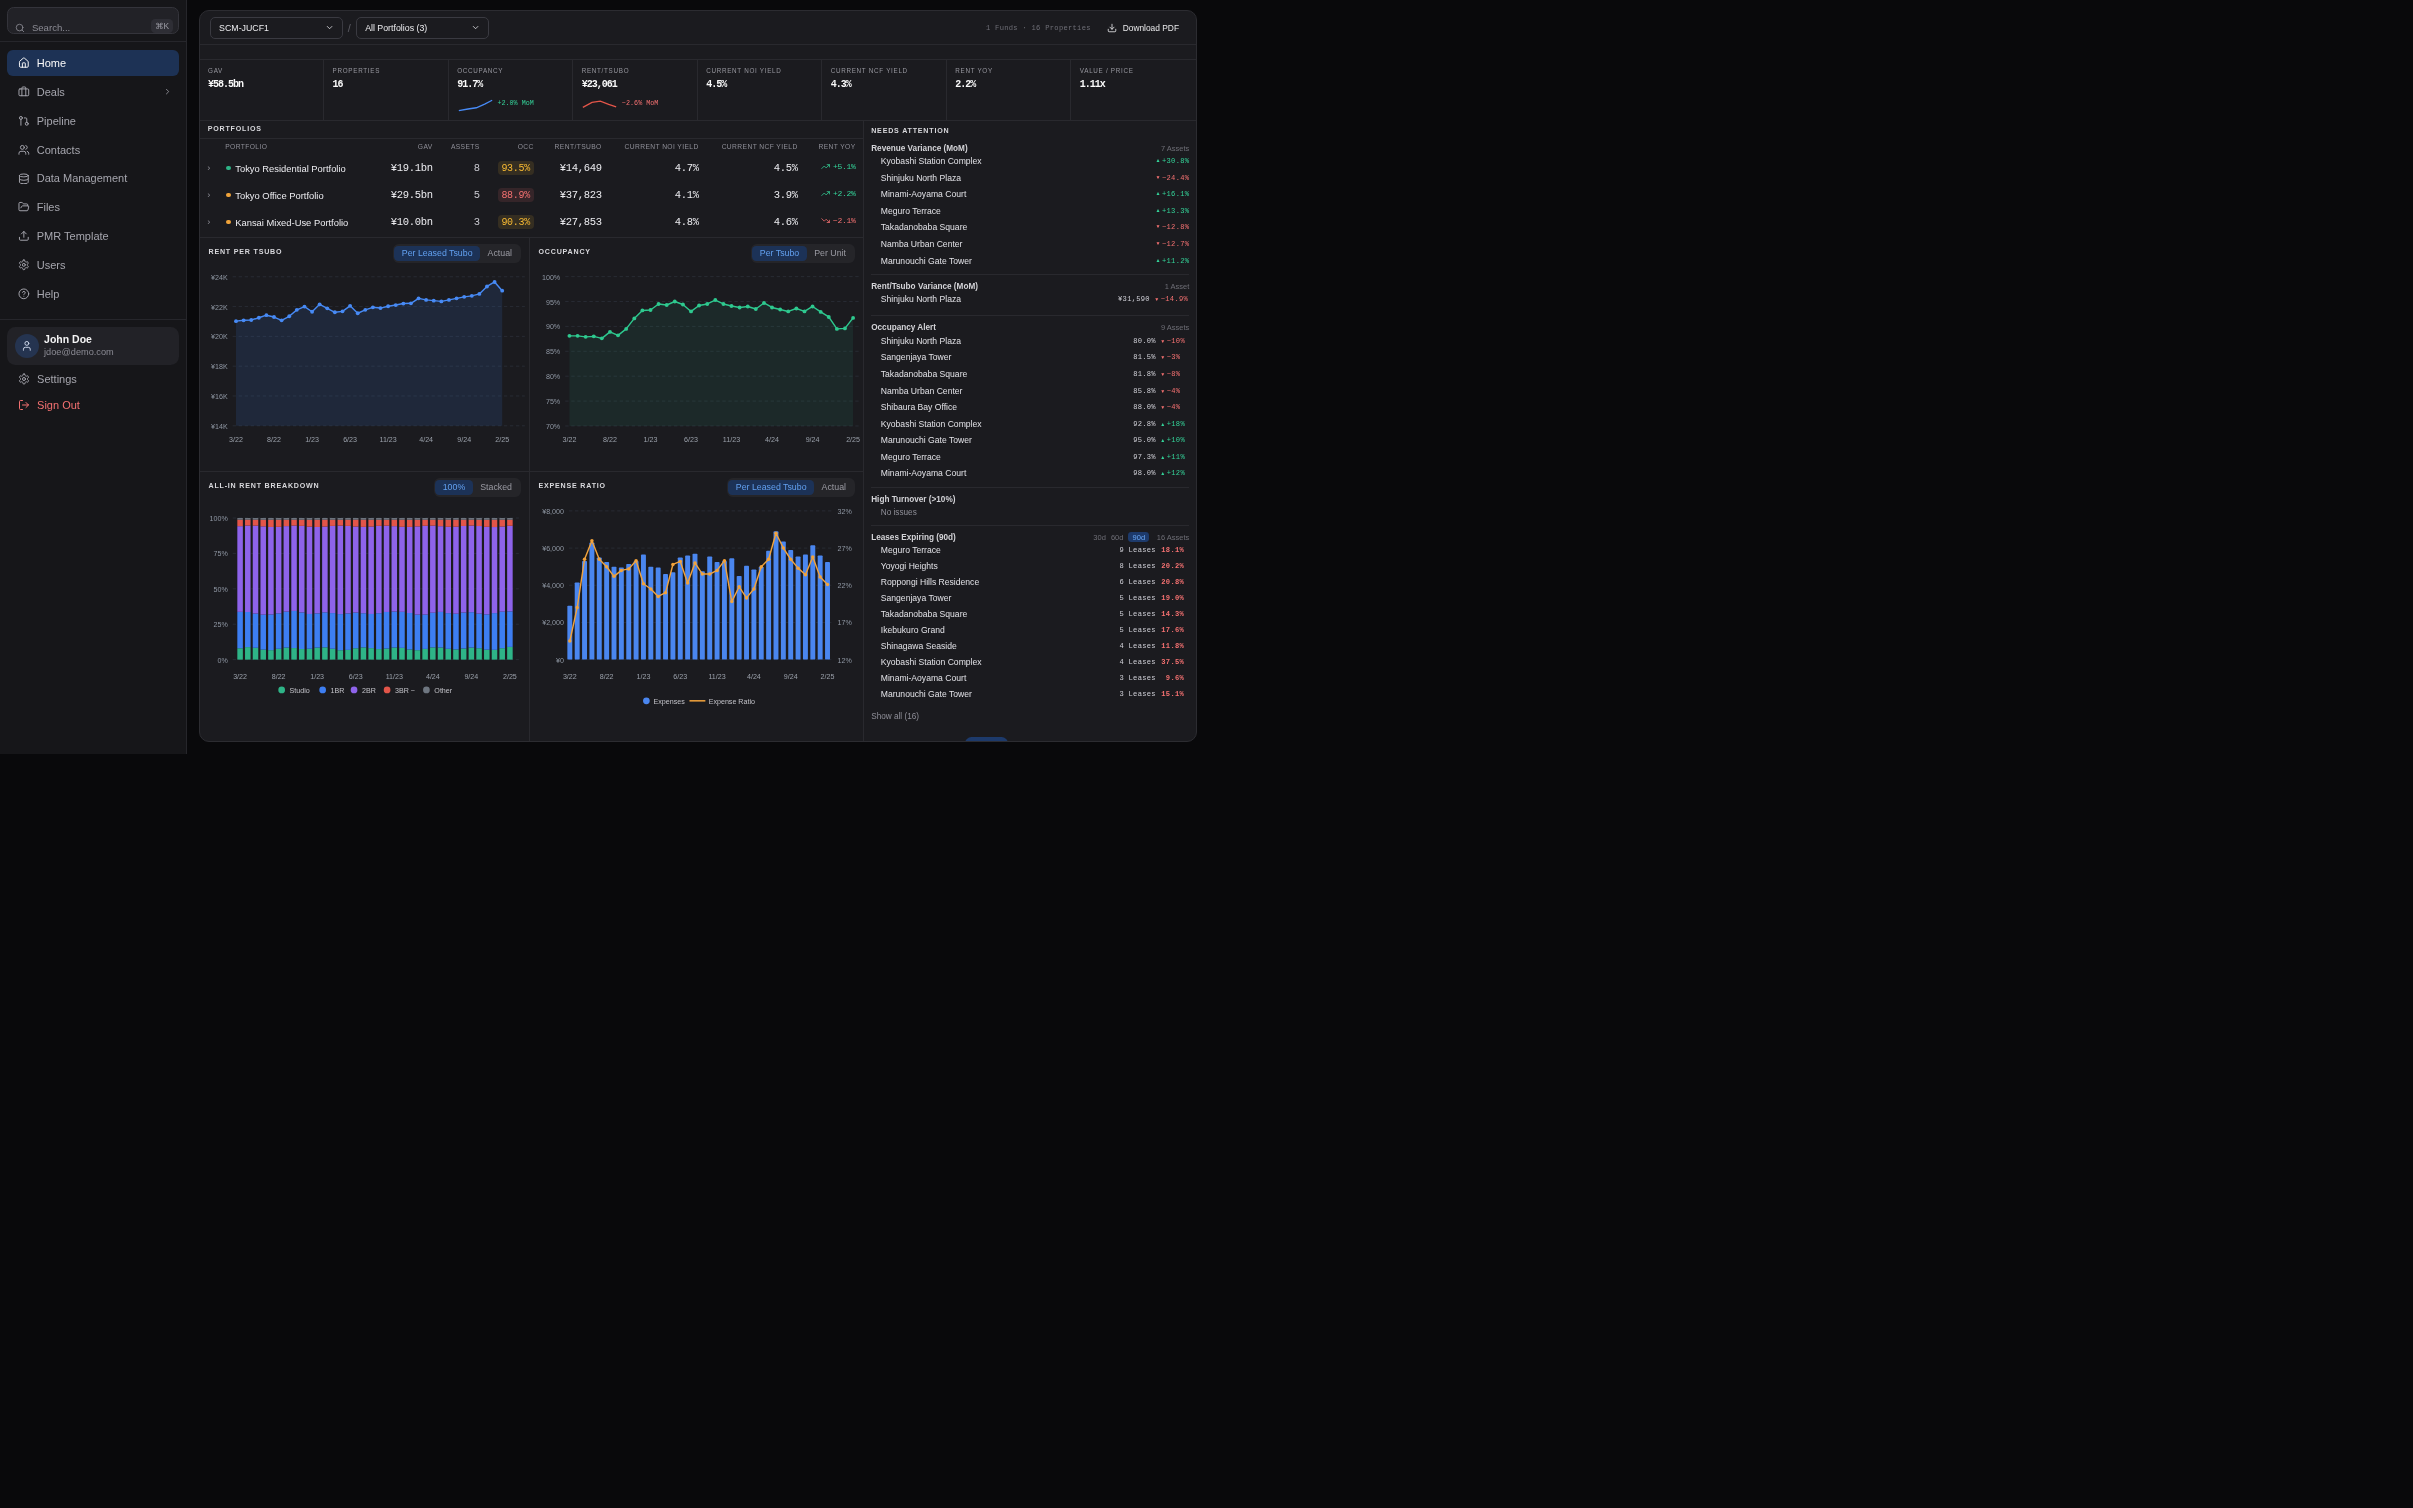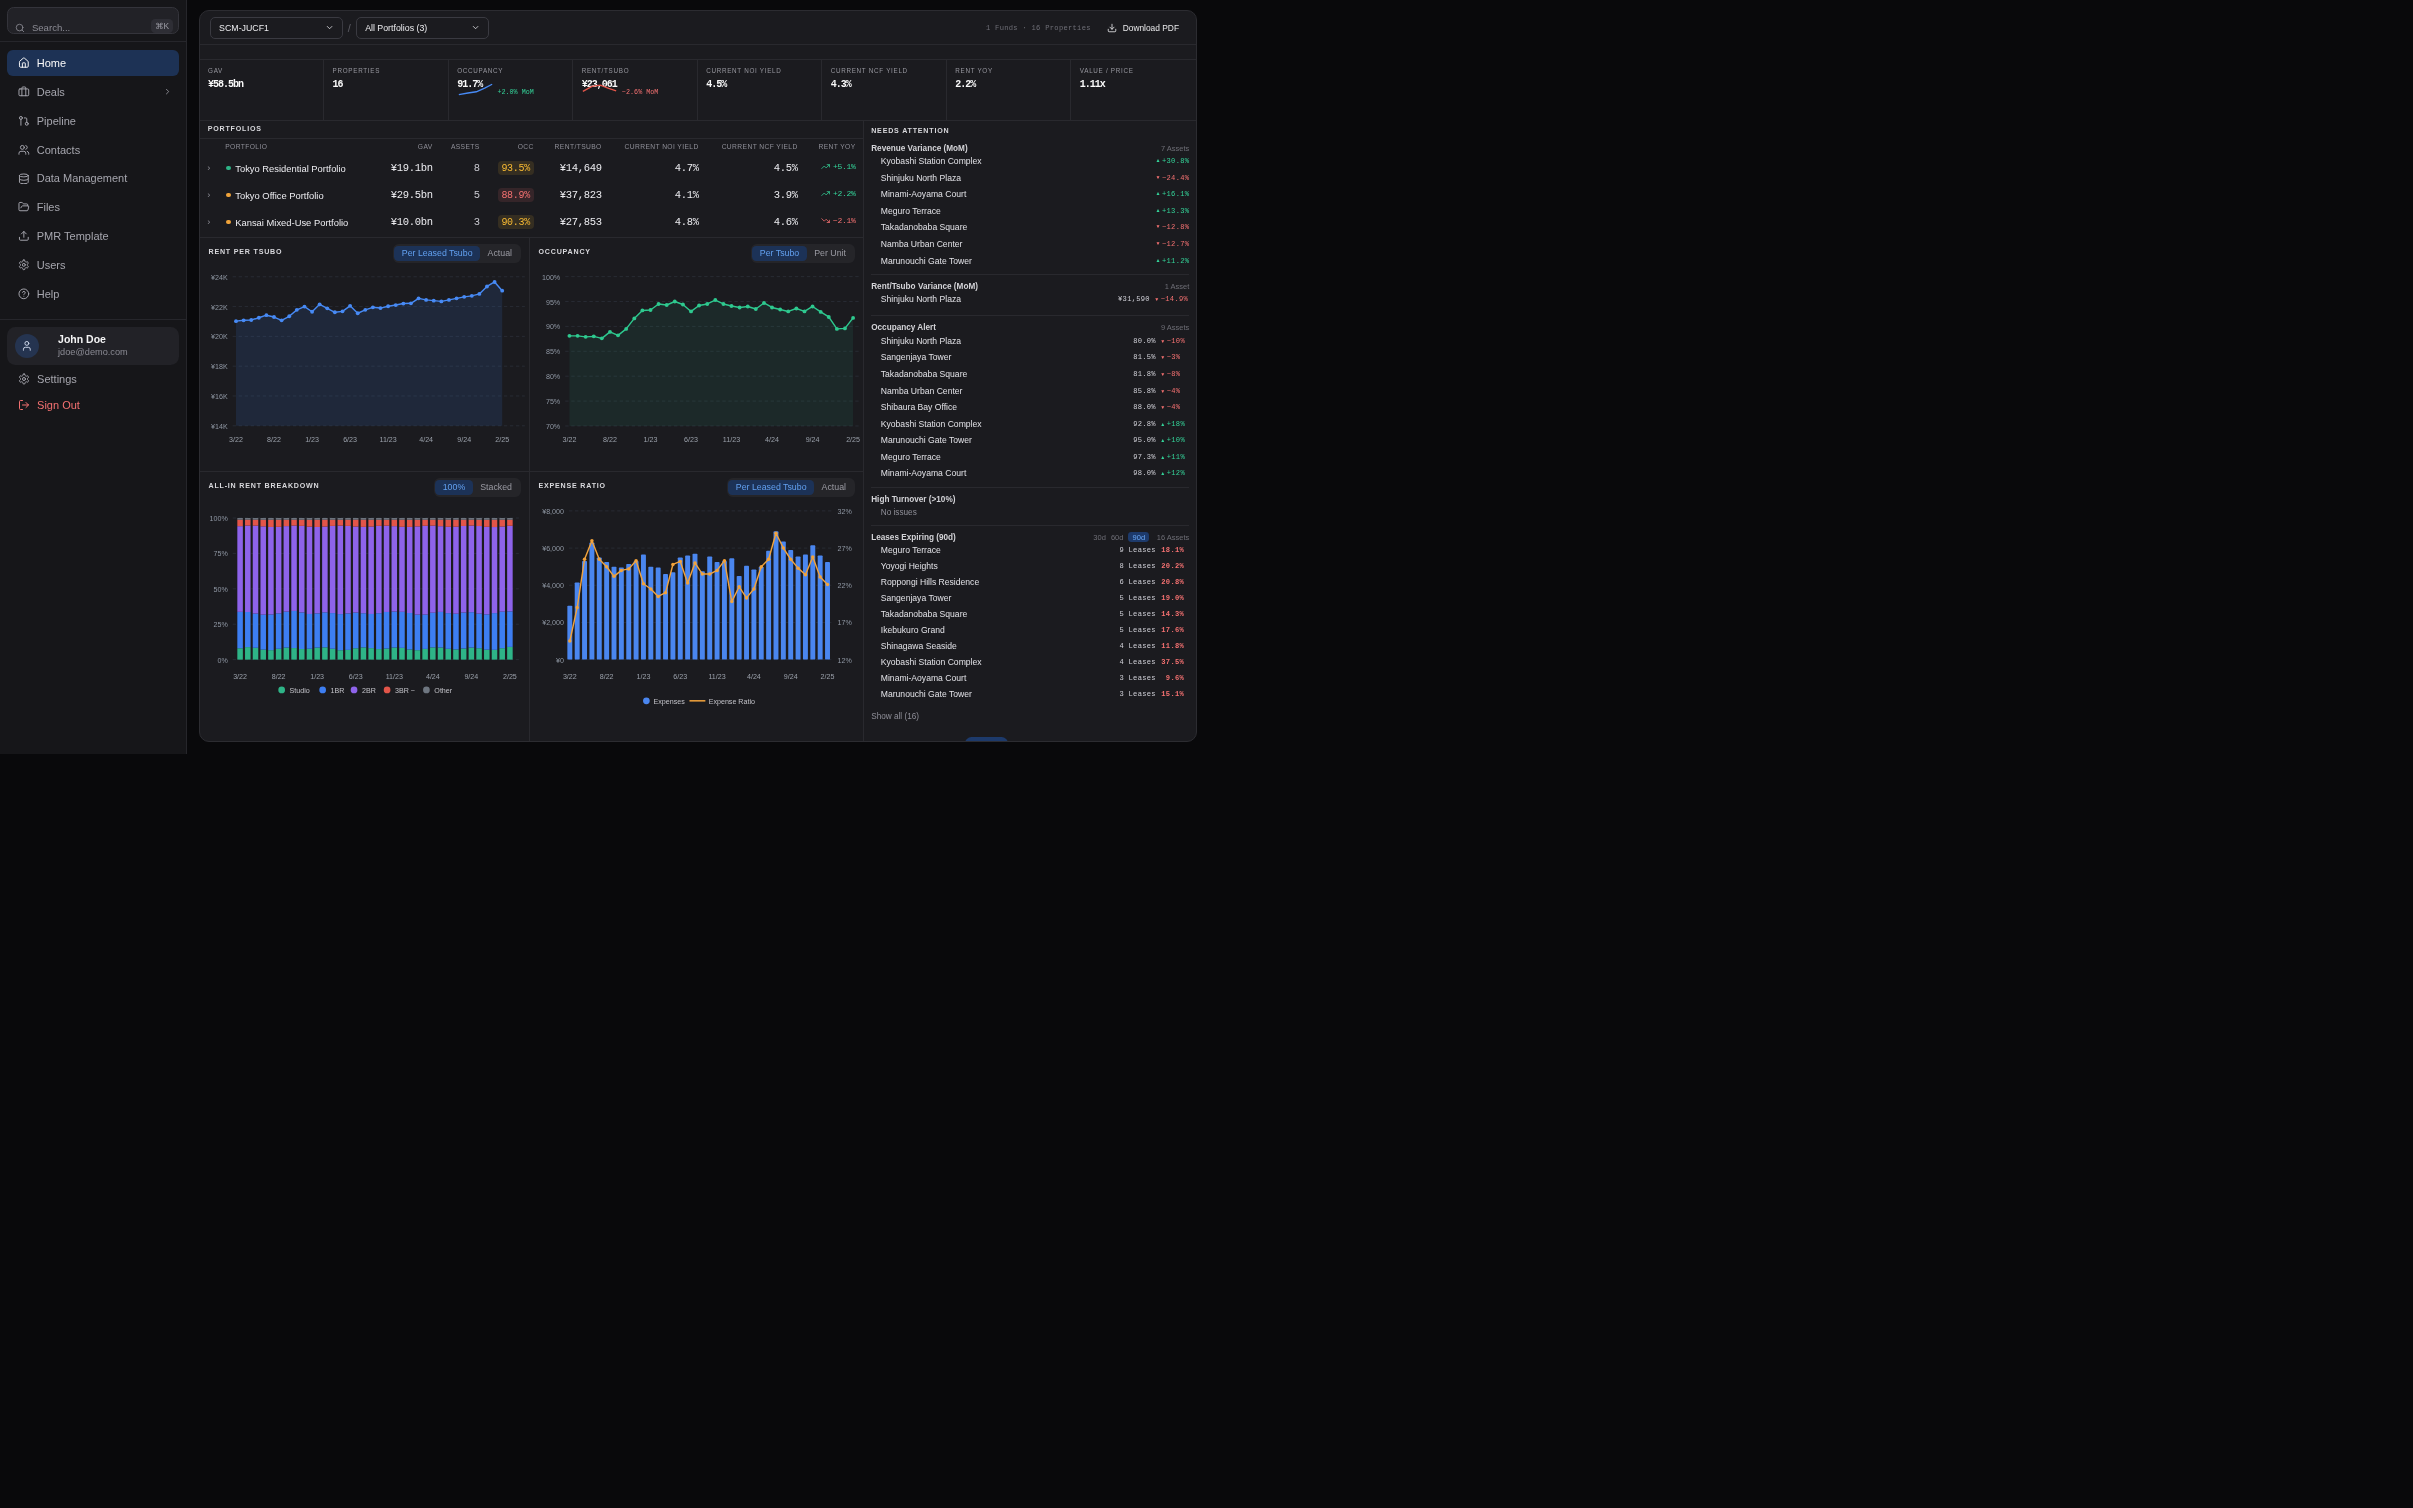--- a/index.html
+++ b/index.html
@@ -18,21 +18,21 @@
 .ni .chev{width:9.2px;height:9.2px;margin:0}
 
 .fcard{margin:0 6.7px;margin-top:auto;background:linear-gradient(135deg,#20304a 0%,#1a2230 45%,#17181d 100%);border:0.8px solid #2b3647;border-radius:8.4px;padding:8.4px 10px 10px 10px}
 .fcard .t{display:flex;align-items:center;gap:5.9px}
 .fcard .t b{font-size:9.6px;color:#f4f4f5}
 .fcard svg{width:11px;height:11px}
 .on{background:#1d3a6b;color:#69a8f7;font-size:8px;border-radius:6.7px;padding:1.7px 5.9px}
 .fcard p{font-size:8.4px;line-height:12.7px;color:#9ba1ab;margin-top:5px;white-space:nowrap}
 .fcard .set{font-size:9.2px;color:#fafafa;font-weight:bold;margin-top:7.5px}
 .sb-div2{border-top:0.8px solid #26262b;margin-top:9.2px}
-.ucard{margin:6.7px 6.7px 0 6.7px;background:#222227;border-radius:8.4px;padding:6.7px 8.4px;display:flex;align-items:center;gap:19px}
+.ucard{margin:6.7px 6.7px 0 6.7px;background:#222227;border-radius:8.4px;padding:6.7px 8.4px;display:flex;align-items:center;gap:5px}
 .avatar{width:24px;height:24px;border-radius:50%;background:#253450;display:flex;align-items:center;justify-content:center}
 .avatar svg{width:11.7px;height:11.7px}
 .ucard .nm{font-size:10.5px;font-weight:bold;color:#f4f4f5;line-height:13.4px}
 .ucard .em{font-size:9.2px;color:#8b8b94;line-height:11.7px}
 .sbi{height:25px;display:flex;align-items:center;padding:0 11.7px;margin:1.7px 6.7px 0 6.7px;color:#a6a6ae;font-size:11px}
 .sbi svg{width:12px;height:12px;margin-right:6.7px}
 .sbi.red{color:#f47171;margin-top:1px}
 
 .main{flex:1;padding:10px 10px 11.7px 11.7px}
 .panel{width:100%;height:100%;background:#1b1b1f;border:0.8px solid #2c2c31;border-radius:10px;overflow:hidden;display:flex;flex-direction:column}
@@ -46,21 +46,21 @@
 .funds{font-family:"Liberation Mono",monospace;font-size:7.1px;color:#6e6e76;letter-spacing:0.3px}
 .dl{display:flex;align-items:center;gap:5.9px;font-size:8.4px;color:#e8e8ea}
 .dl svg{width:10px;height:10px}
 .strip{height:14.7px;border-bottom:0.8px solid #29292e;flex:none}
 
 .kpis{height:61px;border-bottom:0.8px solid #29292e;display:flex;flex:none}
 .kpi{width:12.5%;border-right:0.8px solid #29292e;padding:7.5px 5px 0 8.4px;position:relative}
 .kpi:last-child{border-right:none}
 .kl{font-size:6.3px;letter-spacing:0.7px;color:#97979f}
 .kv{font-family:"Liberation Mono",monospace;font-size:10px;font-weight:bold;color:#fafafa;margin-top:5px;letter-spacing:-1px}
-.mom{position:absolute;left:8.8px;top:23px;display:flex;align-items:flex-end;gap:5px}
+.mom{position:absolute;left:8.8px;top:39px;display:flex;align-items:flex-start;gap:5px}
 .mom .mt{font-family:"Liberation Mono",monospace;font-size:6.7px}
 .g{color:#34d399}
 .r{color:#f47171}
 
 .content{flex:1;display:flex;min-height:0}
 .left{width:664px;min-width:664px;border-right:0.8px solid #29292e;display:flex;flex-direction:column}
 .rightp{flex:1;padding:0 6.7px 0 7.5px;overflow:hidden;position:relative}
 .ptitle{height:18px;border-bottom:0.8px solid #29292e;display:flex;align-items:center;padding:0 8px;font-size:7.1px;font-weight:bold;letter-spacing:0.8px;color:#d8d8dc;flex:none}
 
 .ptbl{height:99px;border-bottom:0.8px solid #29292e;flex:none;font-size:6.7px}

